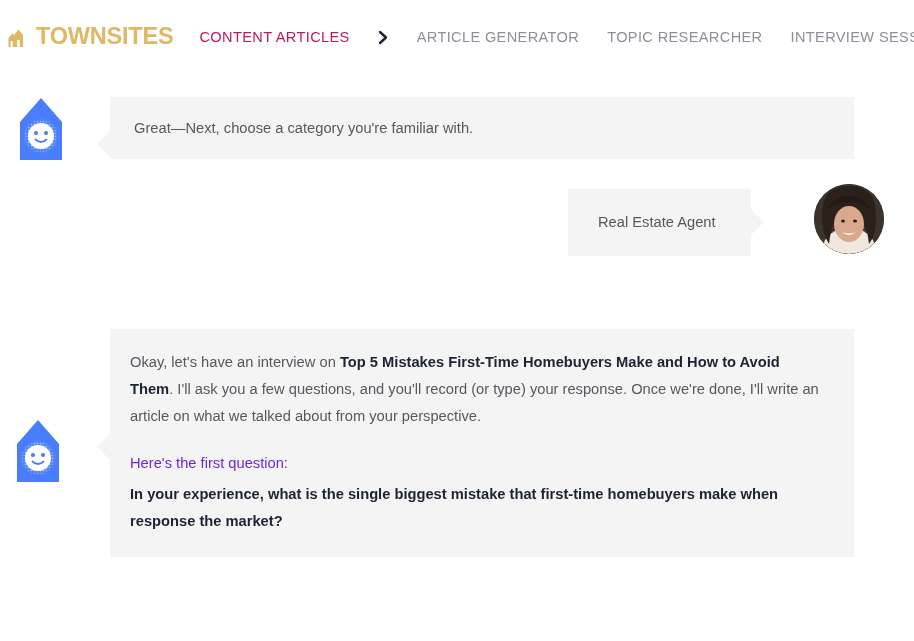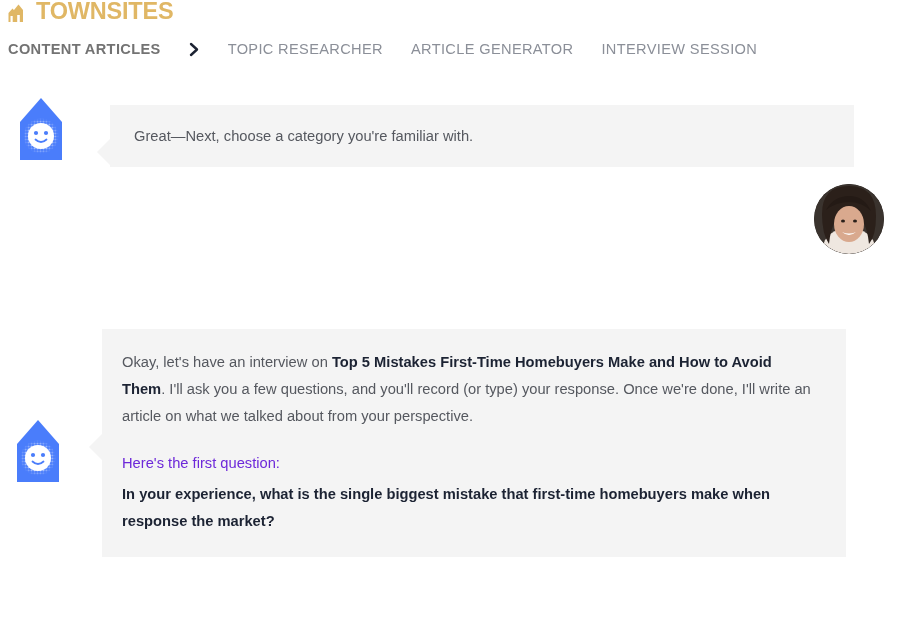--- a/index.html
+++ b/index.html
@@ -14,24 +14,24 @@
     font-family: "Liberation Sans", sans-serif;
     color: #3c3c3c;
     overflow: hidden;
     position: relative;
   }
 
   
   .header {
     height: 74px;
     display: flex;
+    align-items: center;
     padding: 0 0 0 8px;
     background: #ffffff;
     white-space: nowrap;
-    flex-direction: column;
   }
   .logo {
     display: flex;
     align-items: center;
     gap: 2px;
     margin-right: 26px;
     flex: 0 0 auto;
   }
   .logo-mark {
     display: block;
@@ -52,22 +52,22 @@
     flex: 1 1 auto;
   }
   .nav-item {
     font-size: 14.6px;
     letter-spacing: 0.35px;
     color: #8b8f98;
     padding: 0 28px 0 0;
     cursor: pointer;
   }
   .nav-item.active {
-    color: #737373;
-    font-weight: bold;
+    color: #be185d;
+    font-weight: normal;
   }
   .nav-chevron {
     color: #1c2333;
     font-size: 17px;
     font-weight: bold;
     padding: 0 28px 0 0;
     line-height: 1;
     display: flex;
     align-items: center;
   }
@@ -125,21 +125,21 @@
   }
 
   .bubble b, .bubble strong { color: #1c2333; font-weight: bold; }
 
   
   .msg1-wrap { position: relative; height: 72px; margin-top: 15px; }
   .msg1-avatar { left: 18px; top: 7px; }
   .msg1 {
     position: absolute;
     left: 110px;
-    top: 16px;
+    top: 8px;
     width: 744px;
     height: 62px;
     padding: 20px 24px;
   }
   .msg1.left::before { top: 34px; }
 
   
   .msg2-wrap { position: relative; height: 80px; margin-top: 28px; }
   .msg2 {
     position: absolute;
@@ -150,21 +150,21 @@
     padding: 22px 0 0 30px;
   }
   .msg2.right::after { top: 20px; }
   .msg2-avatar { position: absolute; right: 30px; top: -5px; }
 
   
   .msg3-wrap { position: relative; height: 240px; margin-top: 60px; }
   .msg3-avatar { left: 15px; top: 89px; }
   .msg3 {
     position: absolute;
-    left: 102px;
+    left: 110px;
     top: 0;
     width: 744px;
     height: 228px;
     padding: 20px 28px 22px 20px;
   }
   .msg3.left::before { top: 105px; }
   .msg3 p { margin: 0; }
   .msg3 .para { line-height: 1.83; }
   .msg3 .spacer { height: 22px; }
   .msg3 .q-lead { color: #6d28d9; line-height: 1.6; margin-bottom: 6px; }
@@ -198,22 +198,22 @@
     <span class="logo-text">TOWNSITES</span>
   </div>
 
   <div class="nav">
     <div class="nav-item active">CONTENT ARTICLES</div>
     <div class="nav-chevron">
       <svg width="11" height="15" viewBox="0 0 11 15" xmlns="http://www.w3.org/2000/svg">
         <path d="M2 2 L8 7.5 L2 13" stroke="#1c2333" stroke-width="2.4" fill="none" stroke-linecap="round" stroke-linejoin="round"></path>
       </svg>
     </div>
+    <div class="nav-item">ARTICLE GENERATOR</div>
     <div class="nav-item">TOPIC RESEARCHER</div>
-    <div class="nav-item">ARTICLE GENERATOR</div>
     <div class="nav-item">INTERVIEW SESSION</div>
   </div>
 
 </div>
 
 <div class="chat">
 
   <div class="msg1-wrap">
     <div class="avatar-bot msg1-avatar">
       <svg viewBox="0 0 46 66" xmlns="http://www.w3.org/2000/svg">
@@ -241,20 +241,23 @@
         <circle cx="28" cy="37" r="2.1" fill="#4a7dfb"></circle>
         <path d="M17.5 43.5 Q23 48.5 28.5 43.5" stroke="#4a7dfb" stroke-width="1.8" fill="none" stroke-linecap="round"></path>
       </svg>
     </div>
     <div class="bubble left msg1">
       <span>Great—Next, choose a category you're familiar with.</span>
     </div>
   </div>
 
   <div class="msg2-wrap">
+    <div class="bubble right msg2">
+      <span>Real Estate Agent</span>
+    </div>
     <div class="avatar-photo msg2-avatar">
       <svg viewBox="0 0 70 70" xmlns="http://www.w3.org/2000/svg">
         <defs>
             <clipPath id="c2">
               <circle cx="35" cy="35" r="35"></circle>
             </clipPath>
           </defs>
         <g clip-path="url(#c2)">
           <rect width="70" height="70" fill="#3a332e"></rect>
           <ellipse cx="35" cy="64" rx="26" ry="20" fill="#efe7e0"></ellipse>

